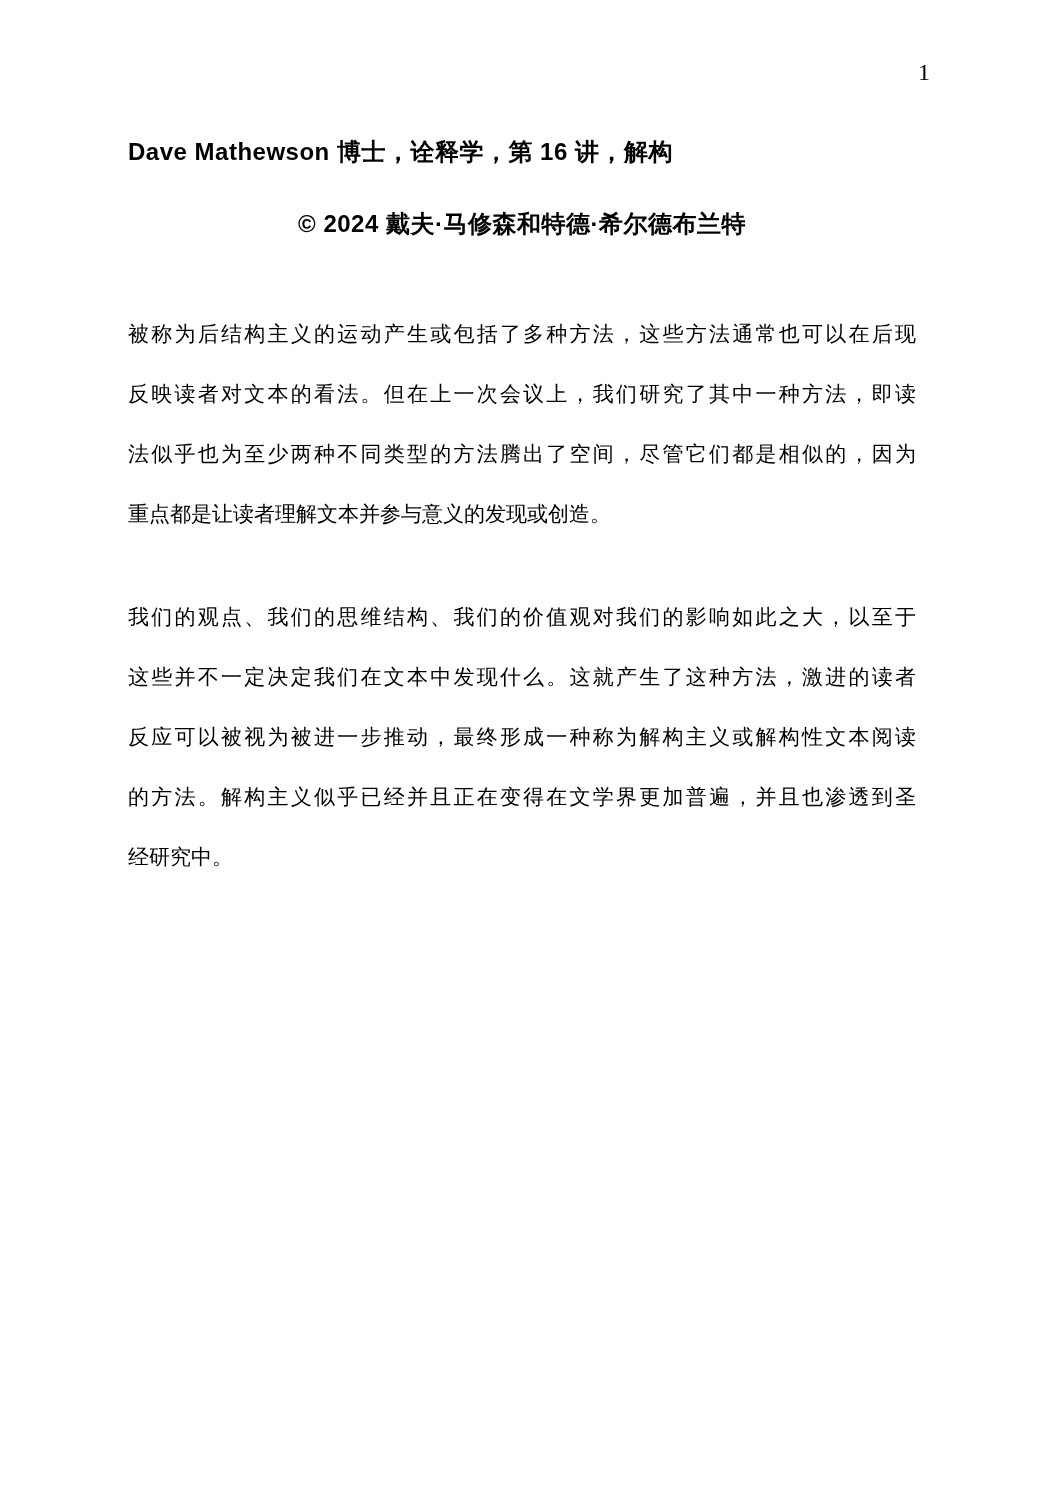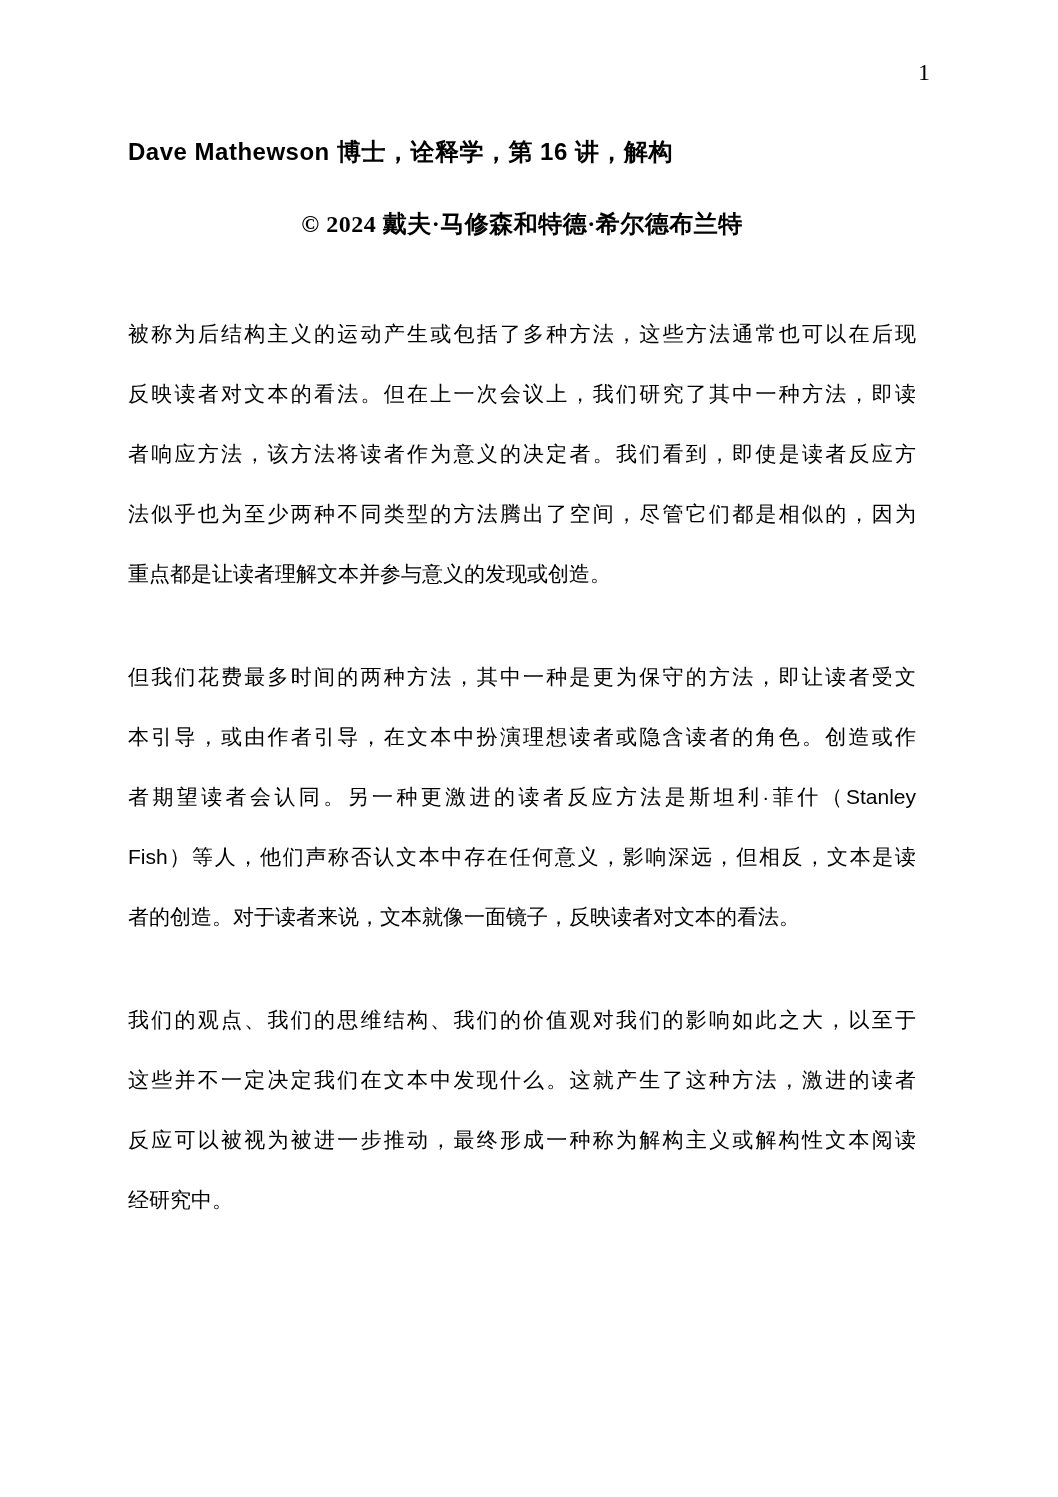--- a/index.html
+++ b/index.html
@@ -38,21 +38,20 @@
     line-height: 30px;
     letter-spacing: 0.5px;
   }
   .doc-copyright {
     margin: 42px 0 0 0;
     font-size: 24px;
     font-weight: 700;
     line-height: 30px;
     text-align: center;
     letter-spacing: 0.5px;
-    font-family: Liberation Serif, serif;
   }
   .para {
     margin: 43px 0 0 0;
     font-size: 21px;
     font-weight: 400;
     line-height: 60px;
   }
   .para.first {
     margin-top: 65px;
   }
@@ -76,34 +75,27 @@
 
   <div class="content">
 
     <div class="doc-title">Dave Mathewson 博士，诠释学，第 16 讲，解构</div>
 
     <div class="doc-copyright">© 2024 戴夫·马修森和特德·希尔德布兰特</div>
 
     <div class="para first">
       <div class="line">被称为后结构主义的运动产生或包括了多种方法，这些方法通常也可以在后现</div>
       <div class="line">反映读者对文本的看法。但在上一次会议上，我们研究了其中一种方法，即读</div>
-      <div class="line">者响应方法，该方法将读者作为意义的决定者。我们看到，即使是读者反应方</div>
       <div class="line">法似乎也为至少两种不同类型的方法腾出了空间，尽管它们都是相似的，因为</div>
       <div class="line last">重点都是让读者理解文本并参与意义的发现或创造。</div>
     </div>
 
-    <div class="para">
-      <div class="line">但我们花费最多时间的两种方法，其中一种是更为保守的方法，即让读者受文</div>
-      <div class="line">本引导，或由作者引导，在文本中扮演理想读者或隐含读者的角色。创造或作</div>
-      <div class="line">者期望读者会认同。另一种更激进的读者反应方法是斯坦利·菲什（Stanley</div>
-      <div class="line">Fish）等人，他们声称否认文本中存在任何意义，影响深远，但相反，文本是读</div>
-      <div class="line last">者的创造。对于读者来说，文本就像一面镜子，反映读者对文本的看法。</div>
-    </div>
 
     <div class="para">
       <div class="line">我们的观点、我们的思维结构、我们的价值观对我们的影响如此之大，以至于</div>
       <div class="line">这些并不一定决定我们在文本中发现什么。这就产生了这种方法，激进的读者</div>
       <div class="line">反应可以被视为被进一步推动，最终形成一种称为解构主义或解构性文本阅读</div>
+      <div class="line">的方法。解构主义似乎已经并且正在变得在文学界更加普遍，并且也渗透到圣</div>
       <div class="line last">经研究中。</div>
     </div>
 
   </div>
 </div>
 
 </body></html>

